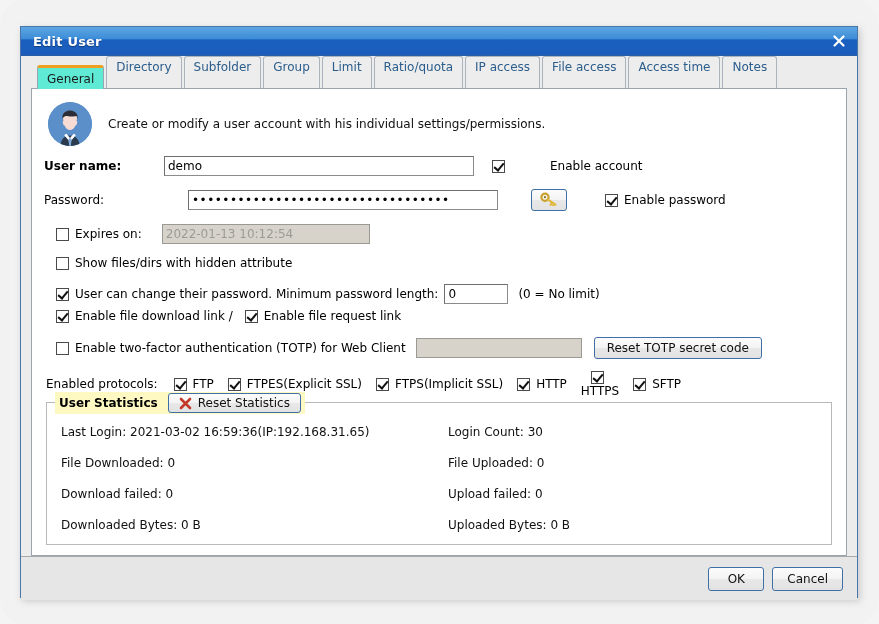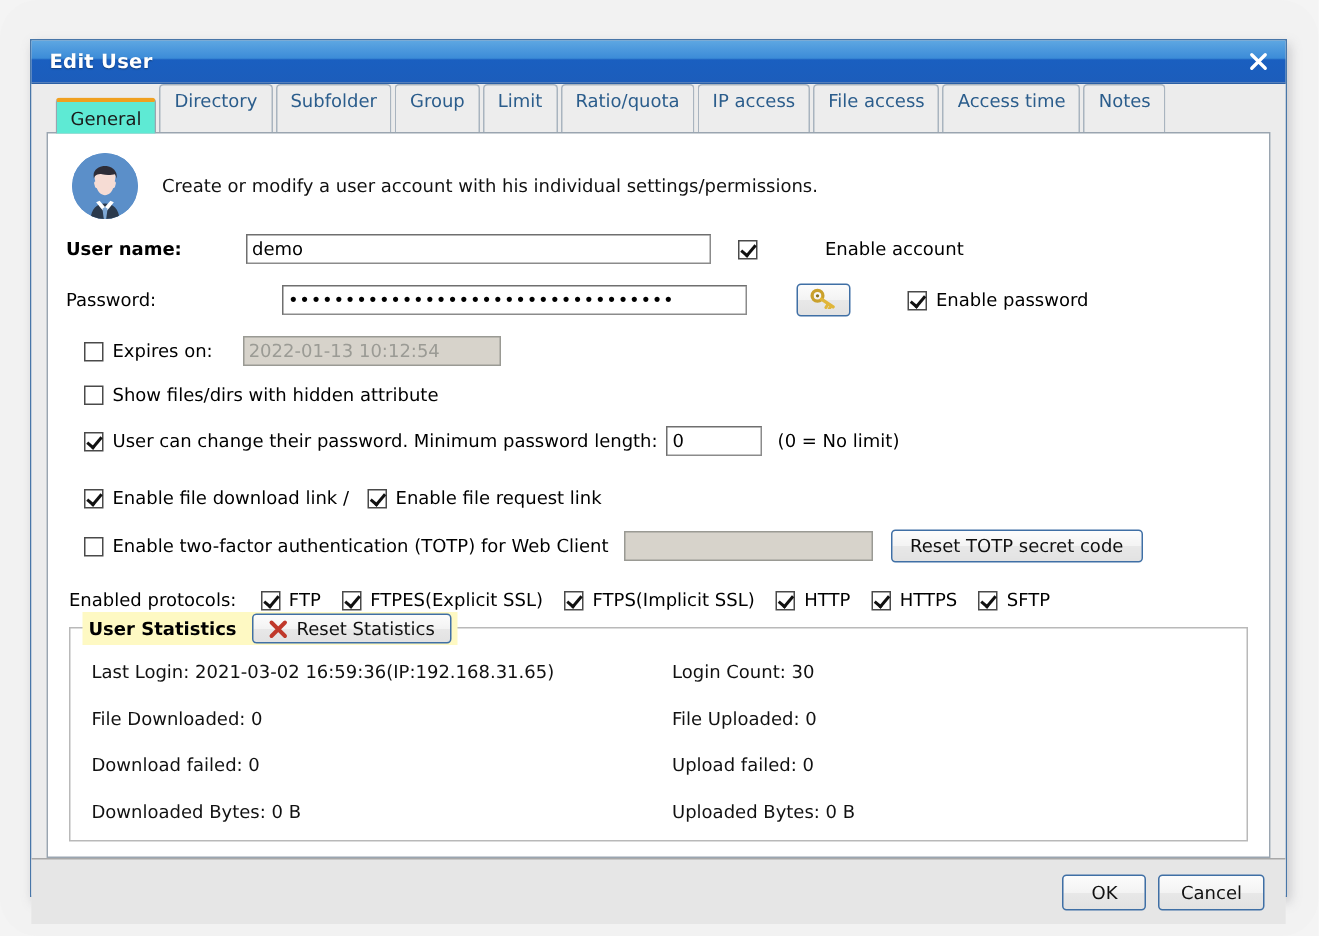--- a/index.html
+++ b/index.html
@@ -294,40 +294,40 @@
             <span class="cb checked"></span>
             <span class="lbl">Enable password</span>
           </div>
         </div>
 
         <div class="row" style="margin-top:10px; height:22px; padding-left:12px;">
           <div class="cbwrap">
             <span class="cb"></span>
             <span class="lbl">Expires on:</span>
           </div>
-          <input class="txt disabled" type="text" style="width: 172px; margin-left: 20px;" disabled="" value="2022-01-13 10:12:54">
+          <input class="txt disabled" type="text" style="width: 208px; margin-left: 20px;" disabled="" value="2022-01-13 10:12:54">
         </div>
 
         <div class="row" style="margin-top:8px; height:20px; padding-left:12px;">
           <div class="cbwrap">
             <span class="cb"></span>
             <span class="lbl">Show files/dirs with hidden attribute</span>
           </div>
         </div>
 
         <div class="row" style="margin-top:9px; height:24px; padding-left:12px;">
           <div class="cbwrap">
             <span class="cb checked"></span>
             <span class="lbl">User can change their password. Minimum password length:</span>
           </div>
           <input class="txt" type="text" style="width: 64px; margin-left: 6px;" value="0">
           <span class="lbl" style="margin-left:10px;">(0 = No limit)</span>
         </div>
 
-        <div class="row" style="margin-top:16px; height:20px; padding-left:12px;text-align:center;">
+        <div class="row" style="margin-top:0; height:20px; padding-left:12px;text-align:center;">
           <div class="cbwrap">
             <span class="cb checked"></span>
             <span class="lbl">Enable file download link /</span>
           </div>
           <div class="cbwrap" style="margin-left:12px;">
             <span class="cb checked"></span>
             <span class="lbl">Enable file request link</span>
           </div>
         </div>
 
@@ -351,21 +351,21 @@
             <span class="lbl">FTPES(Explicit SSL)</span>
           </div>
           <div class="cbwrap" style="margin-left:14px;">
             <span class="cb checked"></span>
             <span class="lbl">FTPS(Implicit SSL)</span>
           </div>
           <div class="cbwrap" style="margin-left:14px;">
             <span class="cb checked"></span>
             <span class="lbl">HTTP</span>
           </div>
-          <div class="cbwrap" style="margin-left:14px;">
+          <div class="cbwrap" style="margin-left:14px;flex-direction:column;">
             <span class="cb checked"></span>
             <span class="lbl">HTTPS</span>
           </div>
           <div class="cbwrap" style="margin-left:14px;">
             <span class="cb checked"></span>
             <span class="lbl">SFTP</span>
           </div>
         </div>
 
         <div class="groupbox">

